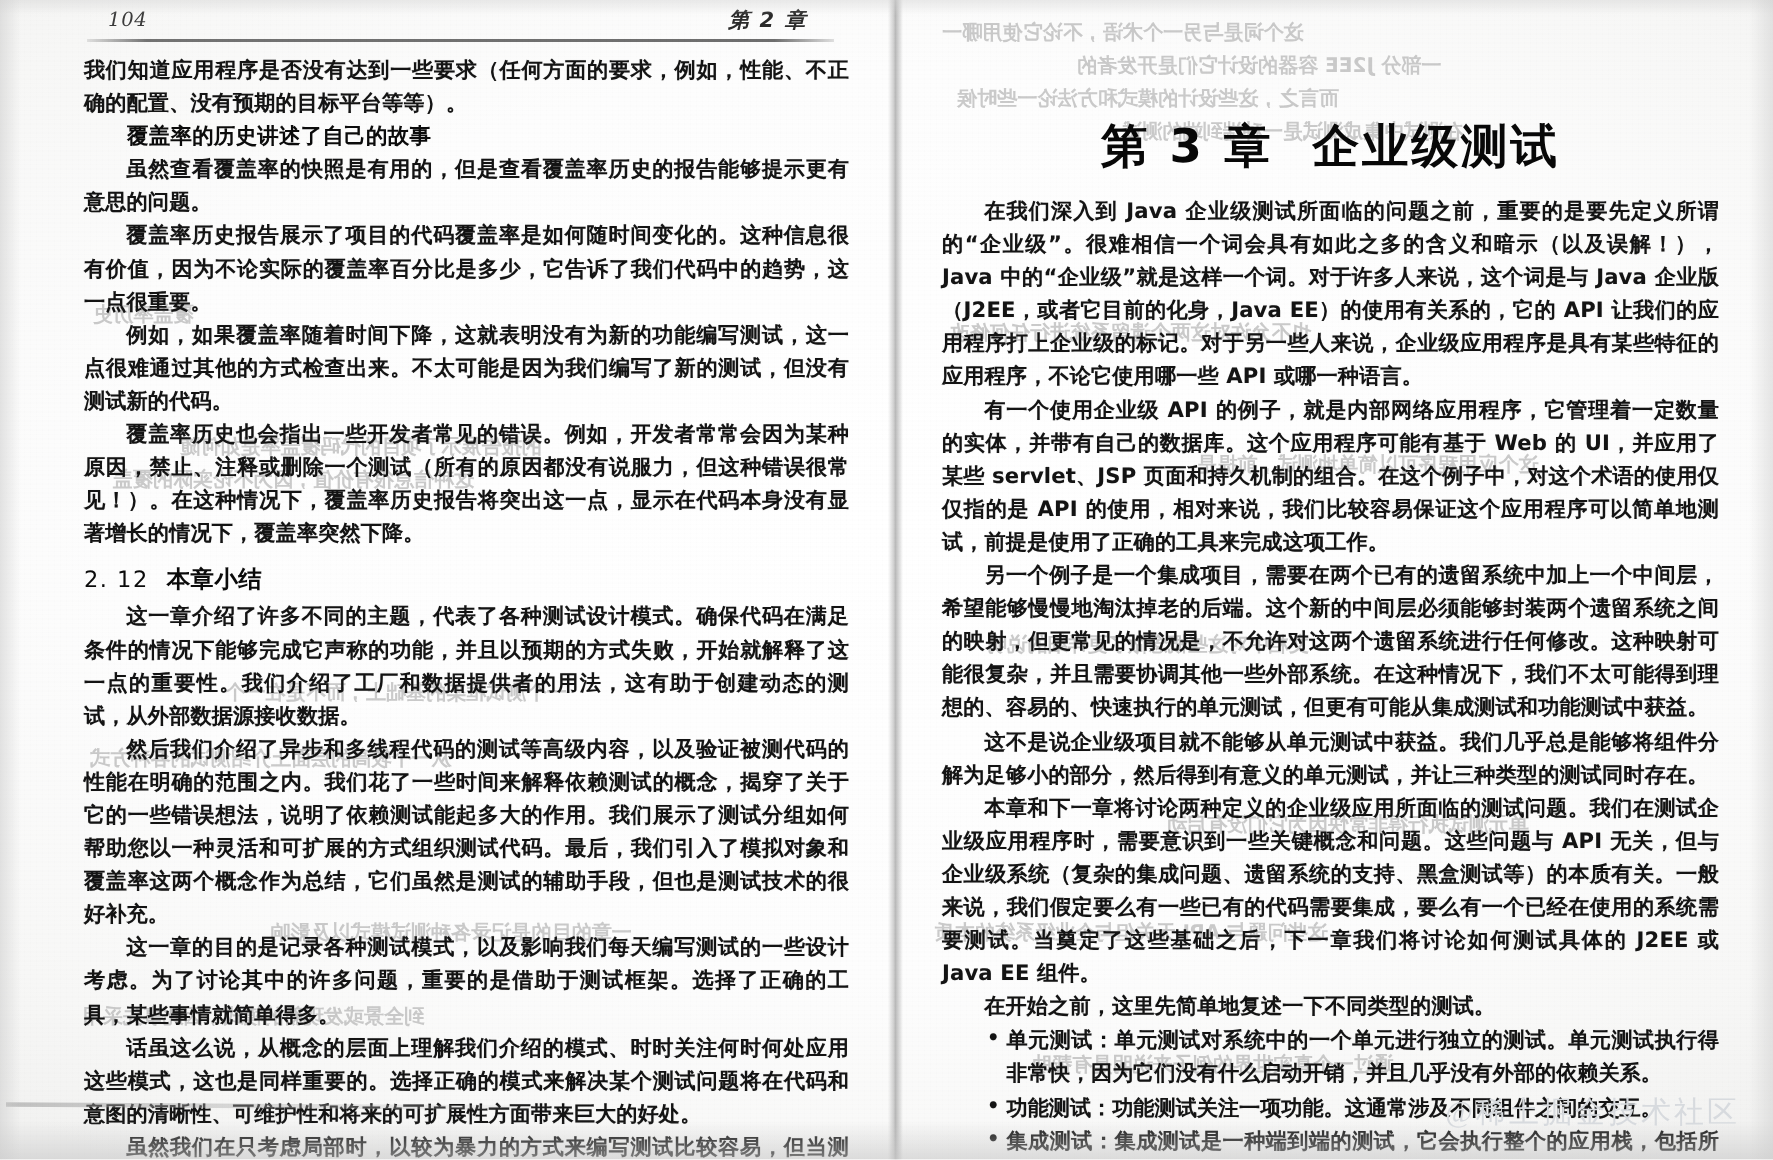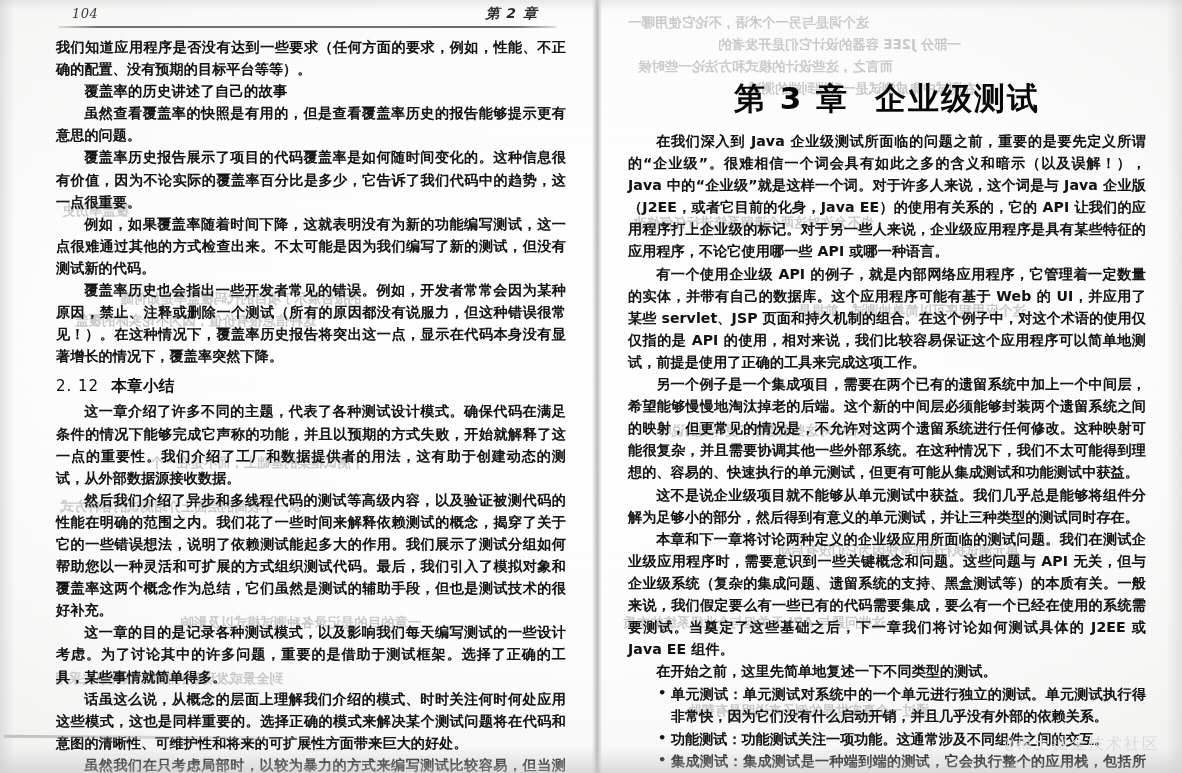--- a/index.html
+++ b/index.html
@@ -221,22 +221,22 @@
     opacity: .75;
     pointer-events: none;
     user-select: none;
   }
 
   
   #watermark {
     position: absolute;
     right: 22px;
     bottom: 18px;
-    font-family: Liberation Mono, monospace;
-    font-size: 16px;
+    font-family: Liberation Serif, serif;
+    font-size: 20px;
     letter-spacing: 2px;
     color: #d7dade;
     user-select: none;
     pointer-events: none;
   }
 </style>
 </head>
 <body>
 
 <div id="scan">

